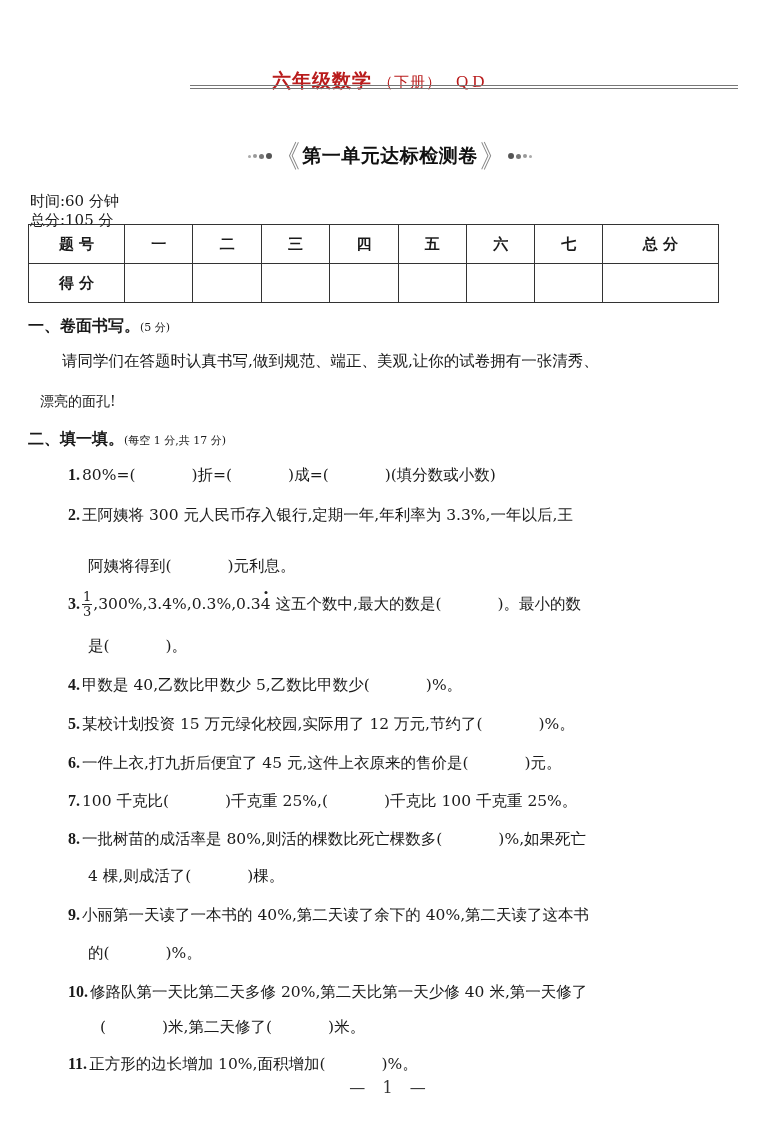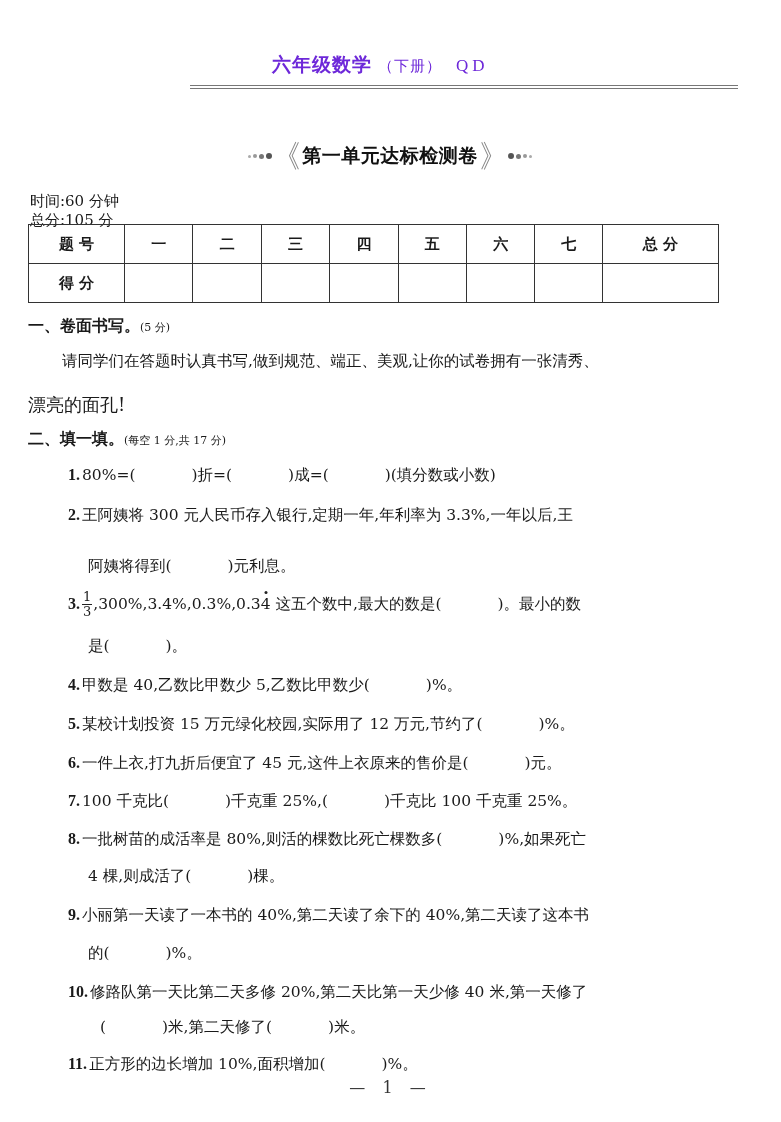--- a/index.html
+++ b/index.html
@@ -17,26 +17,26 @@
     }
     .page-header {
       position: absolute;
       left: 190px;
       top: 52px;
       width: 548px;
     }
     .header-title {
       position: absolute;
       left: 82px;
-      top: 0;
+      top: 16px;
       font-family: "DejaVu Sans", "Liberation Sans", sans-serif;
       font-weight: bold;
       font-size: 19px;
       letter-spacing: 1px;
-      color: #6d28d9;
+      color: #b91c1c;
       white-space: nowrap;
     }
     .header-title .sub {
       font-weight: normal;
       font-size: 15px;
       margin-left: 6px;
     }
     .header-title .code {
       font-family: "Liberation Serif", serif;
       font-weight: normal;
@@ -267,21 +267,21 @@
   </tr>
 </tbody>
   </table>
 
 <div class="section-title" style="position:absolute;left:28px;top:316px;">
   <span>一、卷面书写。</span><span class="note">(5 分)</span>
 </div>
 <div class="para" style="position:absolute;left:62px;top:351px;font-size:15.5px;">
   <span>请同学们在答题时认真书写,做到规范、端正、美观,让你的试卷拥有一张清秀、</span>
 </div>
-<div class="para" style="position:absolute;left:28px;top:393px;font-size:18px;text-align:right;">
+<div class="para" style="position:absolute;left:40px;top:393px;font-size:14px;text-align:right;">
   <span>漂亮的面孔!</span>
 </div>
 
 <div class="section-title" style="position:absolute;left:28px;top:429px;">
   <span>二、填一填。</span><span class="note">(每空 1 分,共 17 分)</span>
 </div>
 
 <div class="q" style="top:465px;left:68px;">
   <span class="num">1.</span><span>80%=(</span><span class="blank"></span><span>)折=(</span><span class="blank"></span><span>)成=(</span><span class="blank"></span><span>)(填分数或小数)</span>
 </div>

